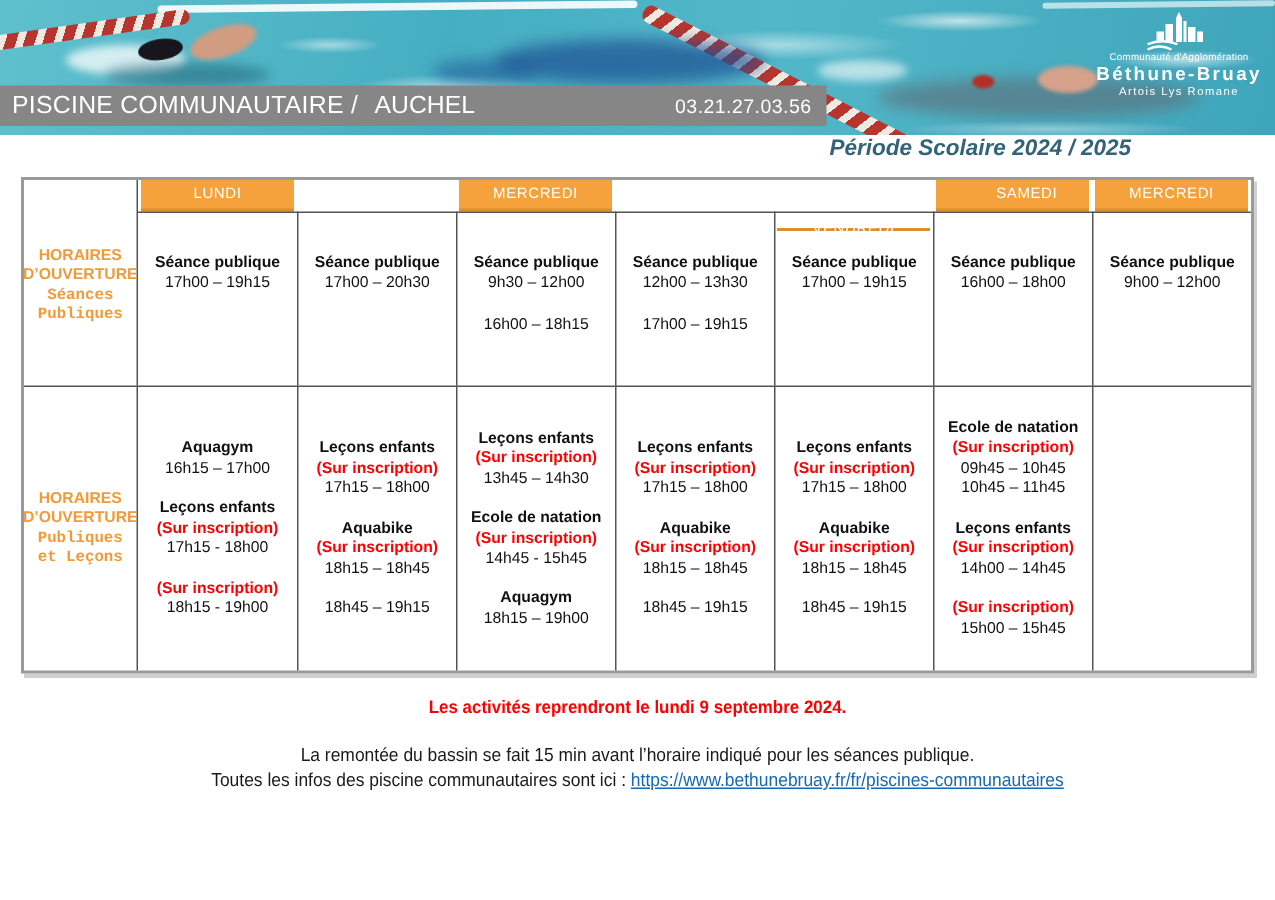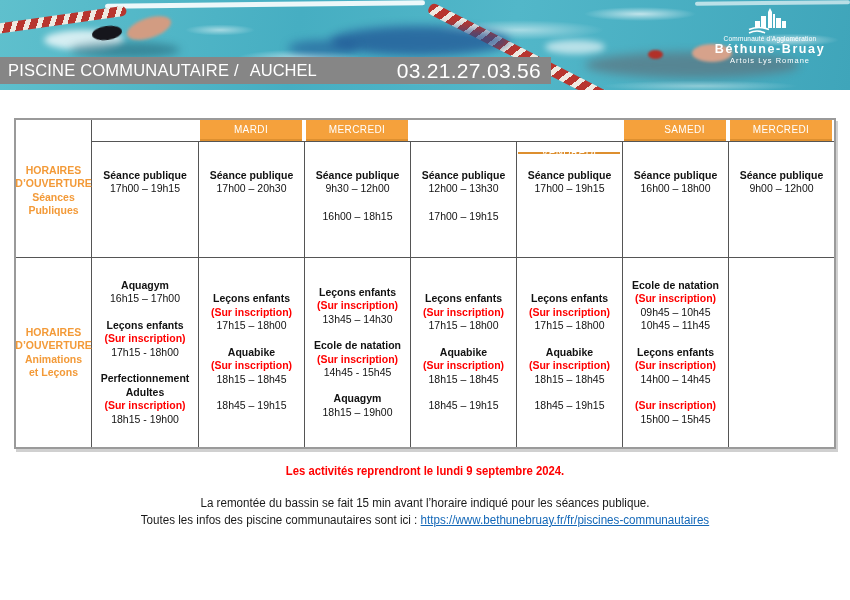--- a/index.html
+++ b/index.html
@@ -34,23 +34,23 @@
   .navy-small{left:288px;top:40px;width:70px;height:16px;background:#1d4f92;opacity:.55;filter:blur(5px);}
   .body-right{left:585px;top:52px;width:215px;height:26px;background:#5b7884;opacity:.75;filter:blur(5px);}
   .head-right{left:692px;top:44px;width:40px;height:18px;background:#d6a28b;filter:blur(1.5px);}
   .goggles-right{left:648px;top:50px;width:15px;height:9px;background:#b23028;filter:blur(1px);}
   .splash-right{left:545px;top:40px;width:60px;height:14px;background:rgba(255,255,255,.6);filter:blur(3px);}
 
   .title-band{position:absolute;left:0;top:57px;width:551px;height:27px;background:#868686;
               display:flex;align-items:center;z-index:5;color:#fff;}
   .page-title{font-size:16.5px;padding-left:8px;letter-spacing:.2px;white-space:nowrap;}
   .page-city{font-size:16.5px;margin-left:11px;}
-  .phone{margin-left:auto;padding-right:10px;font-size:21px;letter-spacing:.3px;}
-
-  .logo{position:absolute;right:16px;top:6px;width:128px;z-index:6;text-align:center;color:#fff;line-height:1.15;}
+  .phone{margin-left:auto;padding-right:10px;font-size:13px;letter-spacing:.3px;}
+
+  .logo{position:absolute;right:0;top:6px;width:128px;z-index:6;text-align:center;color:#fff;line-height:1.15;}
   .logo svg{display:block;margin:0 auto 1px auto;}
   .logo-l1{font-size:6.5px;letter-spacing:.2px;}
   .logo-l2{font-size:12.5px;font-weight:bold;letter-spacing:1.6px;white-space:nowrap;}
   .logo-l3{font-size:7.5px;letter-spacing:1px;}
 
   .periode{position:absolute;top:90px;right:96px;font-size:15px;font-weight:bold;font-style:italic;
            color:#336379;z-index:4;}
 
   
   .schedule{position:absolute;left:14px;top:118px;width:822px;display:grid;
@@ -62,21 +62,21 @@
   .cell{font-size:10.5px;line-height:1.28;text-align:center;color:#111;padding:4px 2px;box-sizing:border-box;
         display:flex;flex-direction:column;align-items:center;}
   .public-cell{border-top:1px solid #555;padding-top:27px;justify-content:flex-start;}
   .activities-cell{border-top:1px solid #555;justify-content:center;}
   .vline{border-left:1px solid #555;}
   .label-cell{grid-column:1;color:#F39A38;font-weight:bold;font-size:10.5px;text-align:center;
               display:flex;flex-direction:column;align-items:center;justify-content:center;
               border-right:1px solid #555;padding:16px;box-sizing:border-box;line-height:1.25;}
   .label-row1{grid-row:1/3;padding-top:20px;}
   .label-row2{grid-row:3;border-top:1px solid #555;}
-  .label-sub{}
+  .label-sub{font-family:Liberation Mono, monospace;}
   .act-name{font-weight:bold;}
   .inscription{color:#FF0000;font-weight:bold;}
   .public-cell .slot + .slot{margin-top:14px;}
   .act-block + .act-block{margin-top:13px;}
 
   
   .foot{position:absolute;left:0;width:850px;text-align:center;}
   .notice{top:464px;color:#FF0000;font-weight:bold;font-size:12px;transform:scaleX(.94);}
   .info1{top:496px;color:#1a1a1a;font-size:12.5px;transform:scaleX(.93);}
   .info2{top:513px;color:#1a1a1a;font-size:12.5px;transform:scaleX(.93);}
@@ -124,31 +124,32 @@
           <path d="M2 23.5 Q 12 19.5 22 23.5"></path>
           <path d="M2 27 Q 10 23 18 27"></path>
         </g>
       </svg>
       <div class="logo-l1">Communauté d'Agglomération</div>
       <div class="logo-l2">Béthune-Bruay</div>
       <div class="logo-l3">Artois Lys Romane</div>
     </div>
   </div>
 
+  <div class="periode">Période Scolaire 2024 / 2025</div>
 
   <div class="schedule">
       <div class="label-cell label-row1">
         <div class="label-title">HORAIRES D’OUVERTURE</div>
         <div class="label-sub">Séances Publiques</div>
       </div>
       <div class="label-cell label-row2">
         <div class="label-title">HORAIRES D’OUVERTURE</div>
-        <div class="label-sub">Animations et Leçons</div>
-      </div>
-      <div class="day-header" style="grid-area: 1 / 3;">MARDI</div>
+        <div class="label-sub">Publiques et Leçons</div>
+      </div>
+      <div class="day-header" style="grid-area: 1 / 2;">LUNDI</div>
       <div class="day-header" style="grid-area: 1 / 4;">MERCREDI</div>
       <div class="day-header" style="grid-area: 1 / 6; margin-top: 32px;">VENDREDI</div>
       <div class="day-header" style="grid-area: 1 / 7; padding-left: 19px;">SAMEDI</div>
       <div class="day-header" style="grid-area: 1 / 8;">MERCREDI</div>
       <div class="cell public-cell" style="grid-area: 2 / 2;">
         <div class="act-name">Séance publique</div>
         <div class="slot">17h00 – 19h15</div>
       </div>
       <div class="cell public-cell vline" style="grid-area: 2 / 3;">
         <div class="act-name">Séance publique</div>
@@ -180,21 +181,20 @@
         <div class="act-block">
           <div class="act-name">Aquagym</div>
           <div class="slot">16h15 – 17h00</div>
         </div>
         <div class="act-block">
           <div class="act-name">Leçons enfants</div>
           <div class="inscription">(Sur inscription)</div>
           <div class="slot">17h15 - 18h00</div>
         </div>
         <div class="act-block">
-          <div class="act-name">Perfectionnement Adultes</div>
           <div class="inscription">(Sur inscription)</div>
           <div class="slot">18h15 - 19h00</div>
         </div>
       </div>
       <div class="cell activities-cell vline" style="grid-area: 3 / 3;">
         <div class="act-block">
           <div class="act-name">Leçons enfants</div>
           <div class="inscription">(Sur inscription)</div>
           <div class="slot">17h15 – 18h00</div>
         </div>

